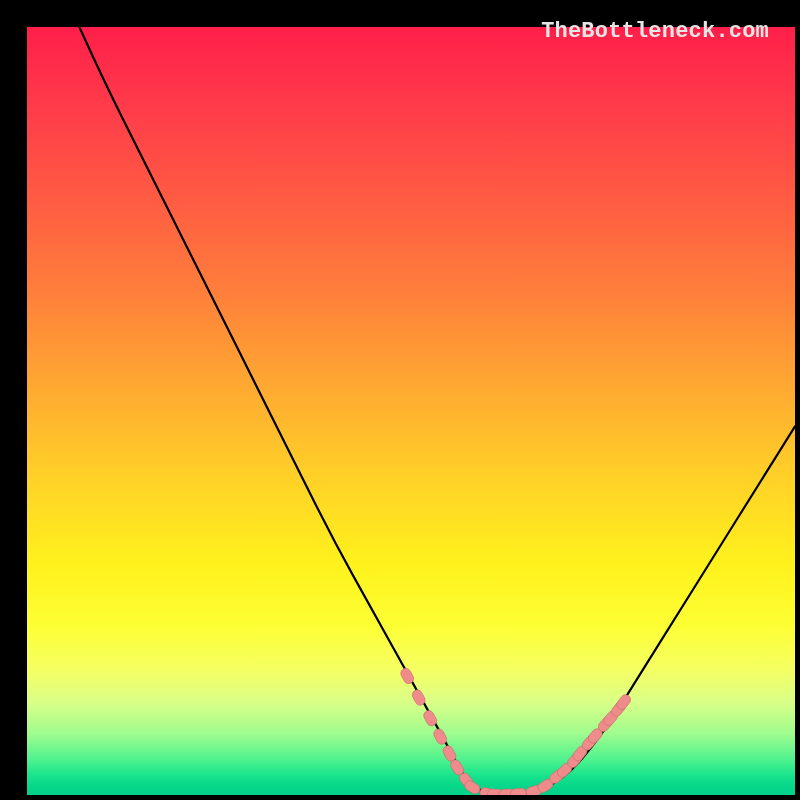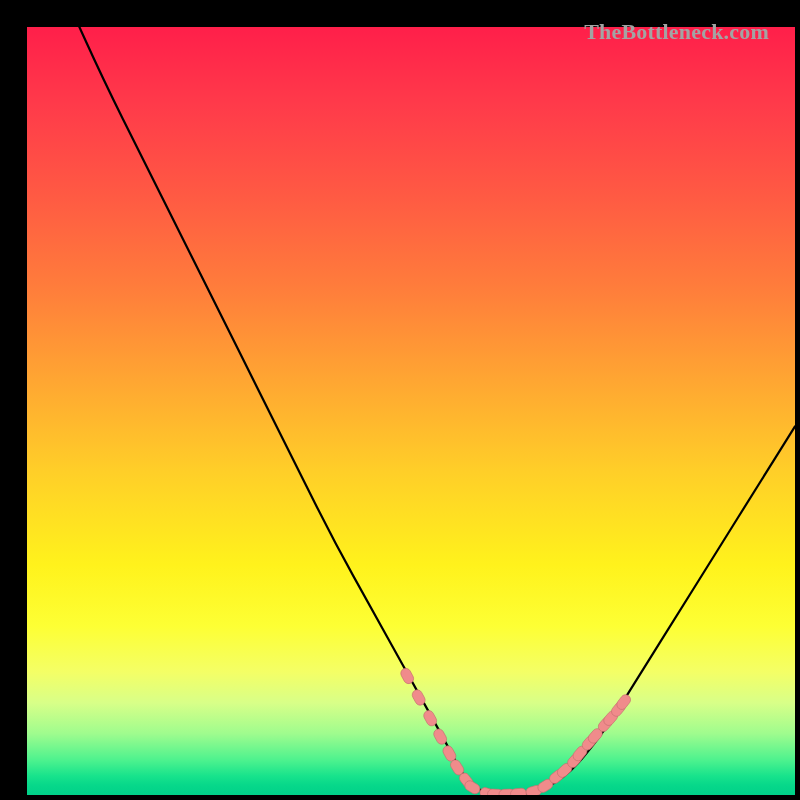--- a/index.html
+++ b/index.html
@@ -43,24 +43,24 @@
       #4cf28e 95.5%,
       #18e38c 97.5%,
       #07d88a 98.7%,
       #00d189 100%
     );
   }
   .watermark {
     position: absolute;
     top: 8px;
     right: 20px;
-    font-family: Liberation Serif, serif;
+    font-family: Liberation Mono, monospace;
     font-size: 22px;
     font-weight: 600;
-    color: #a3a3a3;
+    color: #e5e5e5;
     letter-spacing: 0.2px;
     user-select: none;
   }
   svg.curve {
     position: absolute;
     left: 0;
     top: 0;
     width: 768px;
     height: 768px;
   }

